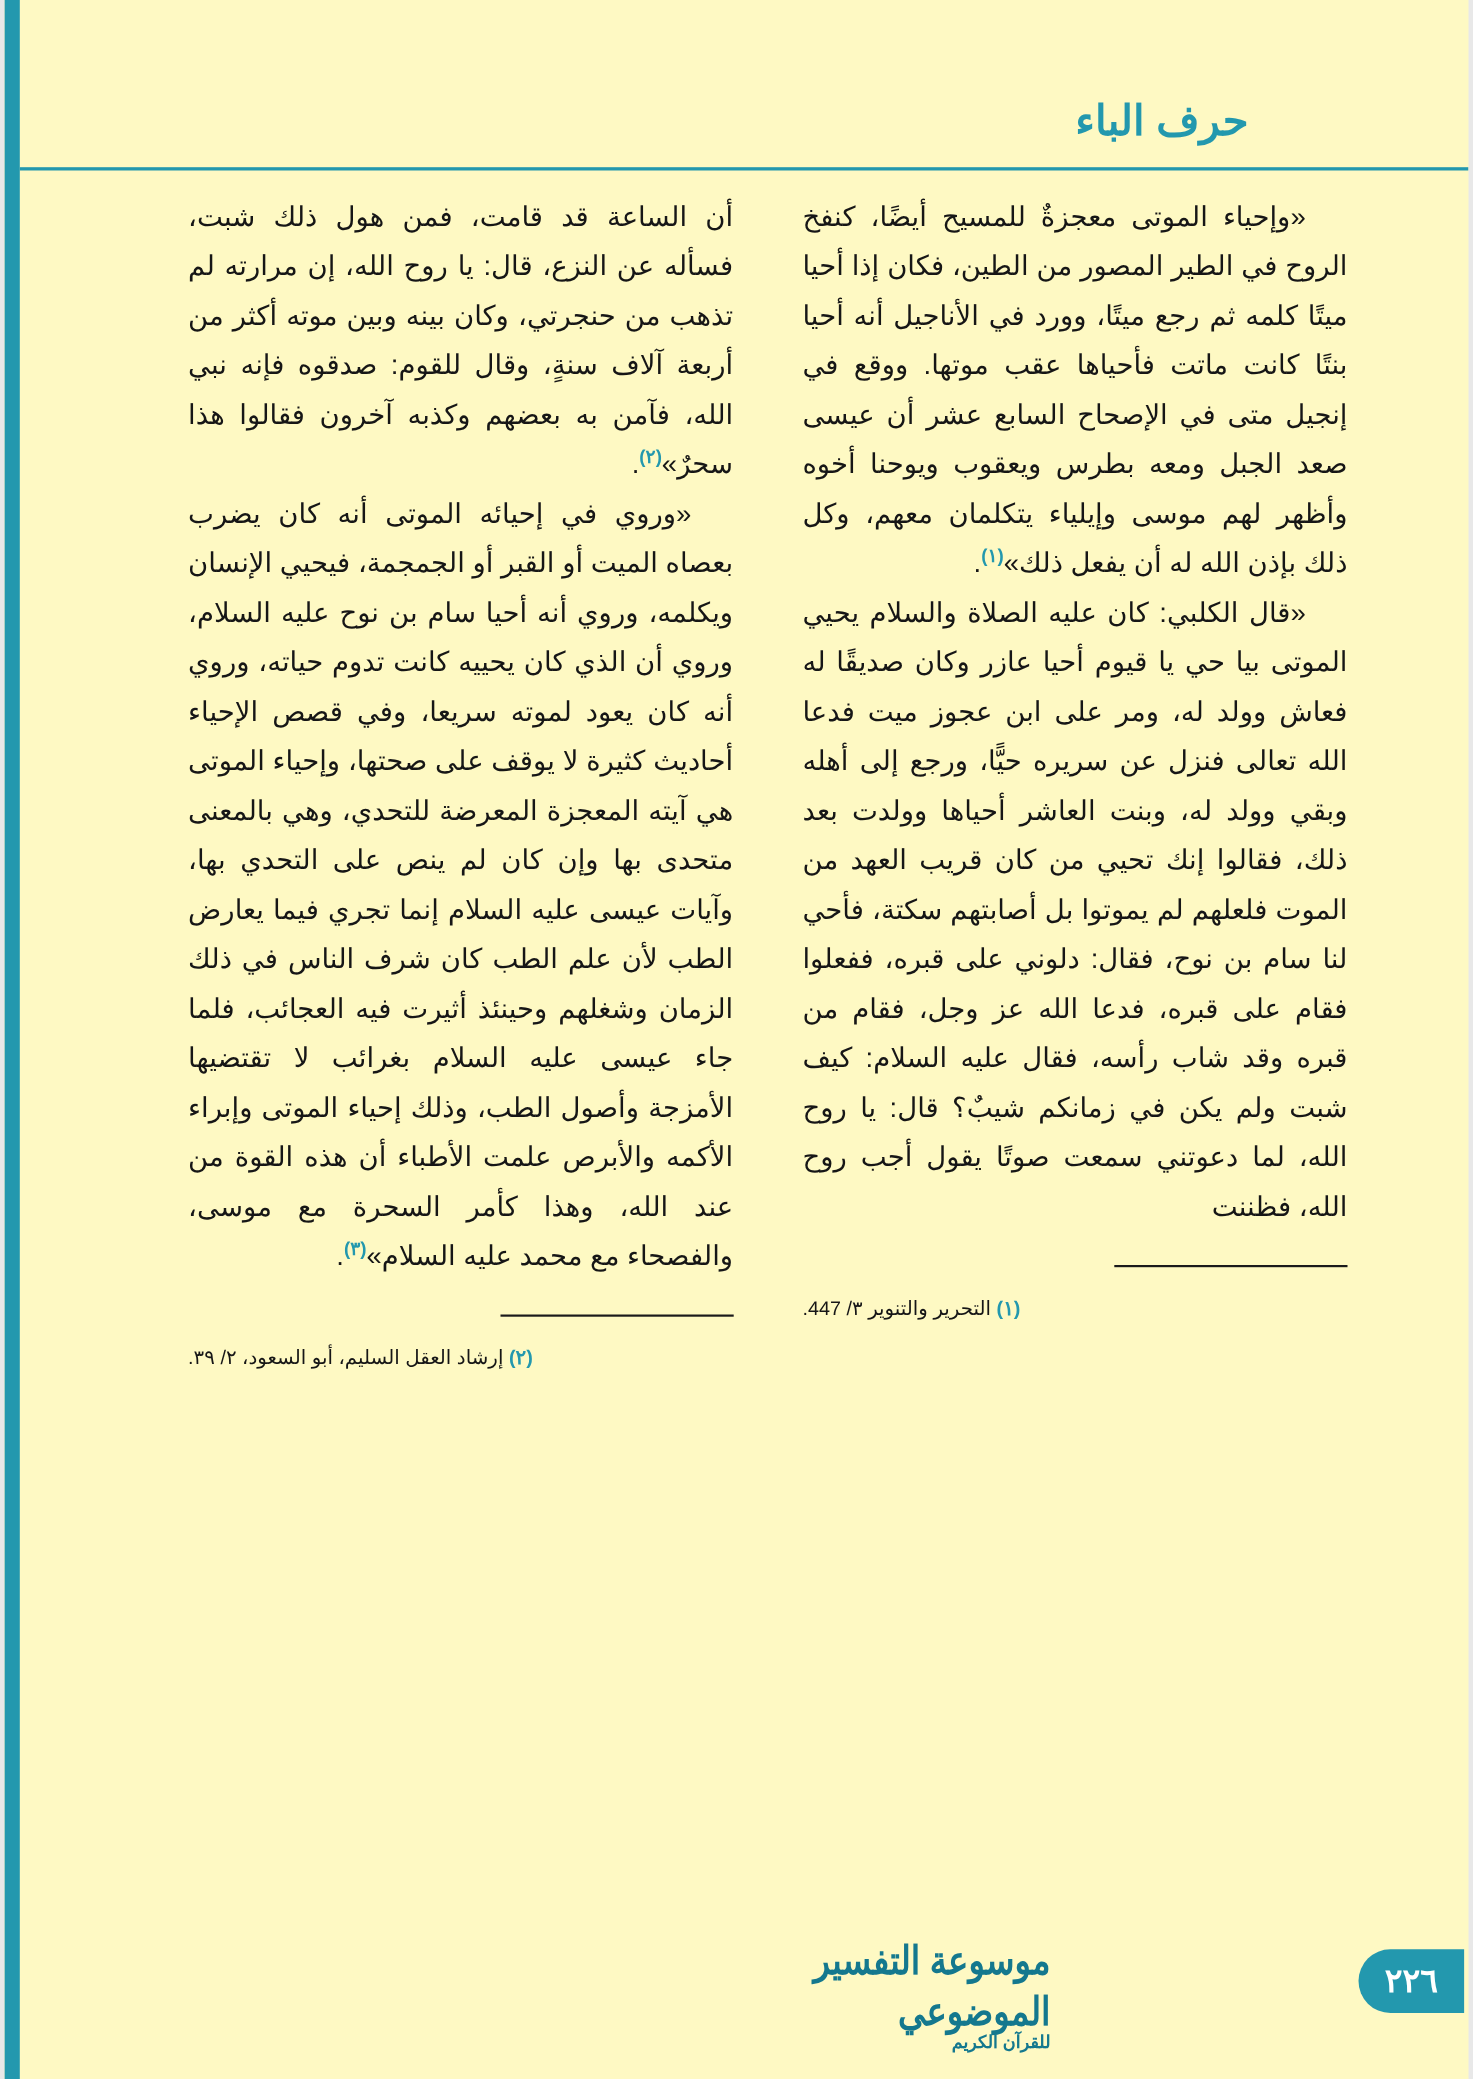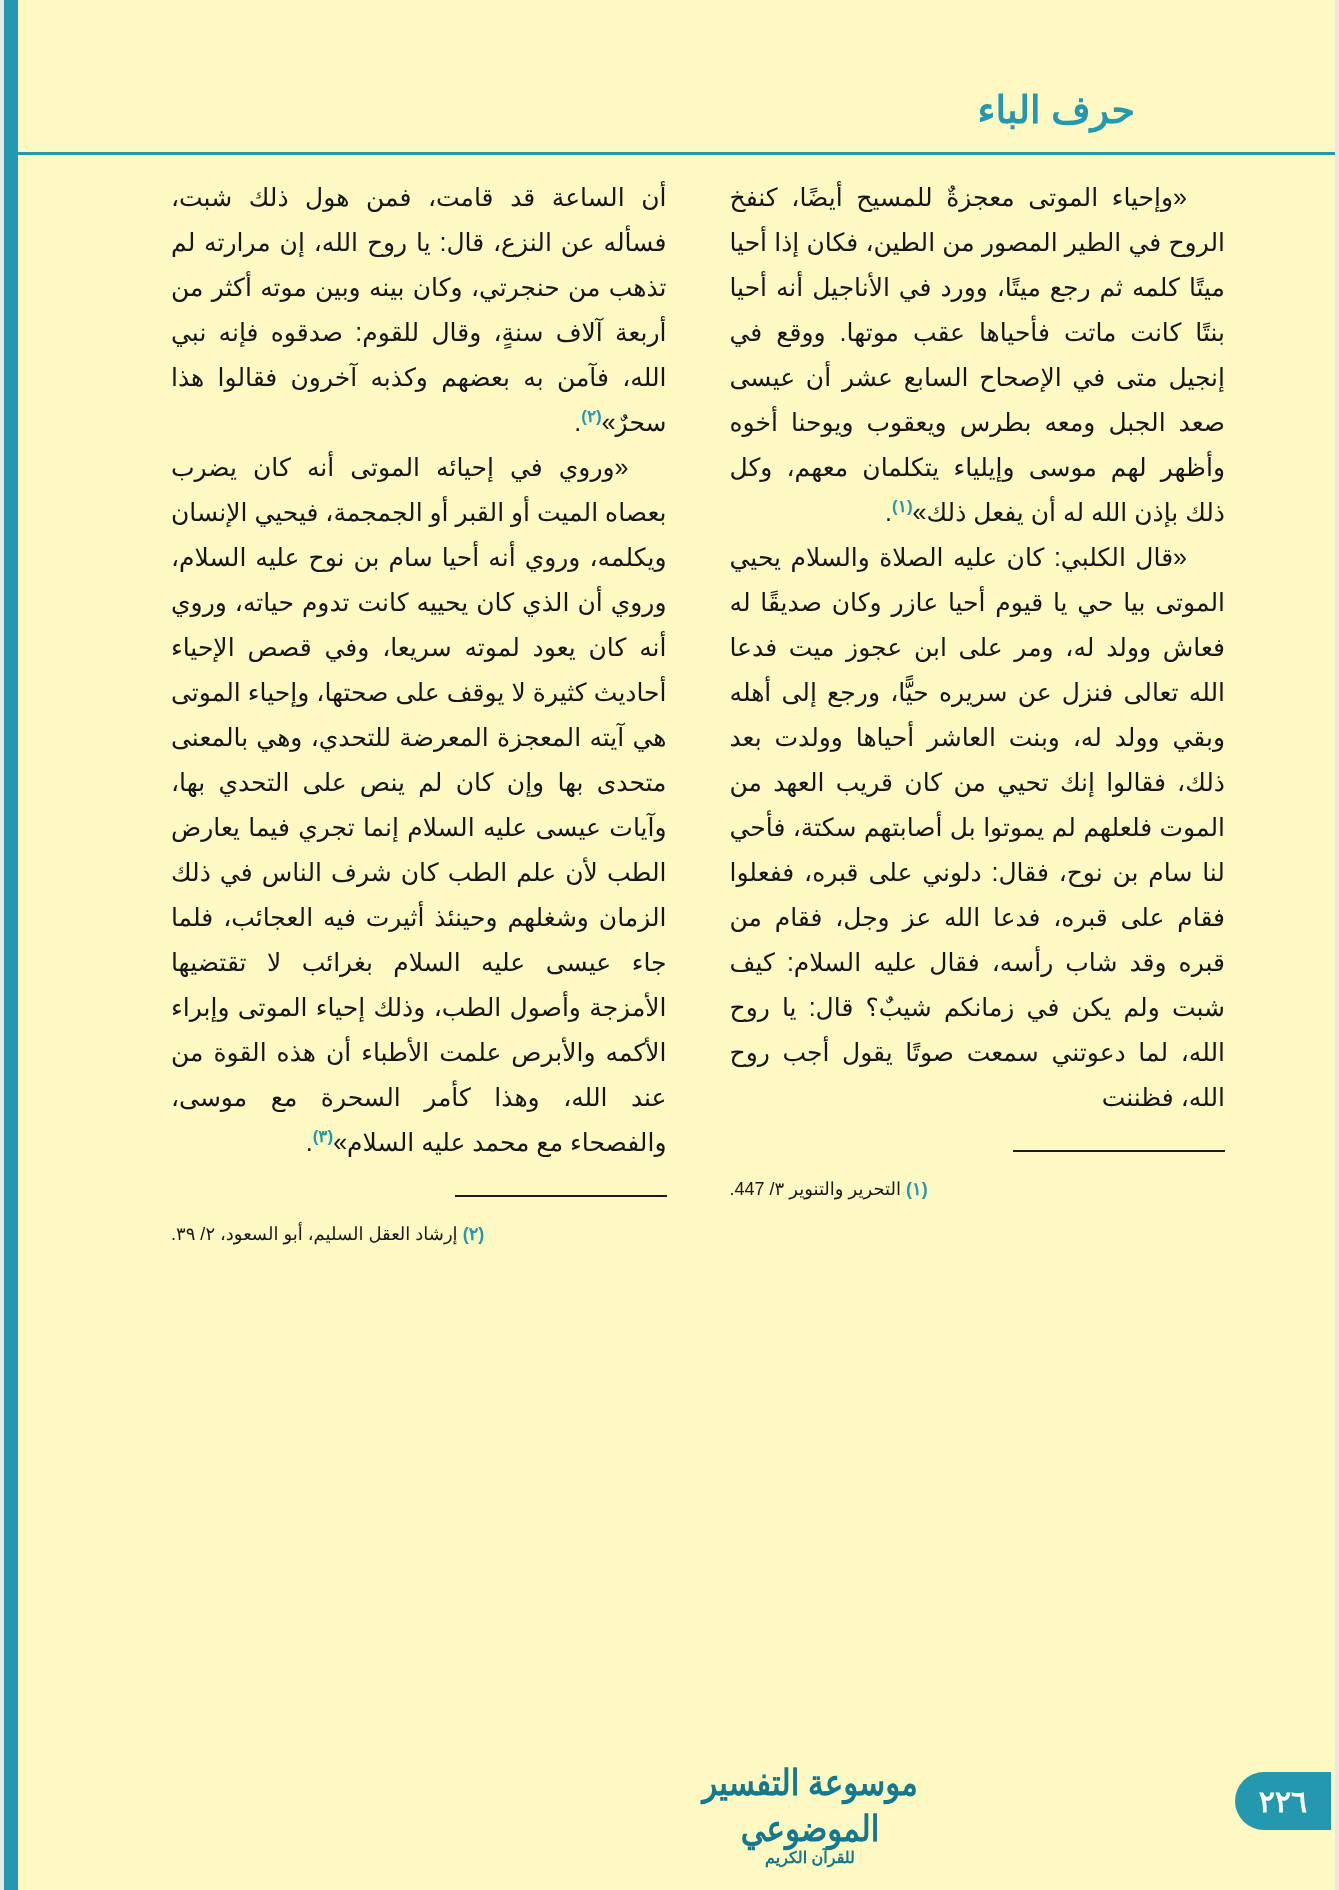--- a/index.html
+++ b/index.html
@@ -97,21 +97,21 @@
     color: #161616;
   }
   .footnote .fn-num { color: #2398ae; font-weight: bold; }
 
   
   .emblem {
     position: absolute;
     bottom: 20px;
     right: 380px;
     width: 290px;
-    text-align: center;
+    text-align: right;
     color: #14788e;
   }
   .emblem-line1 {
     font-size: 31px;
     font-weight: bold;
     transform: scaleY(1.15);
     line-height: 40px;
   }
   .emblem-line2 {
     font-size: 16px;

